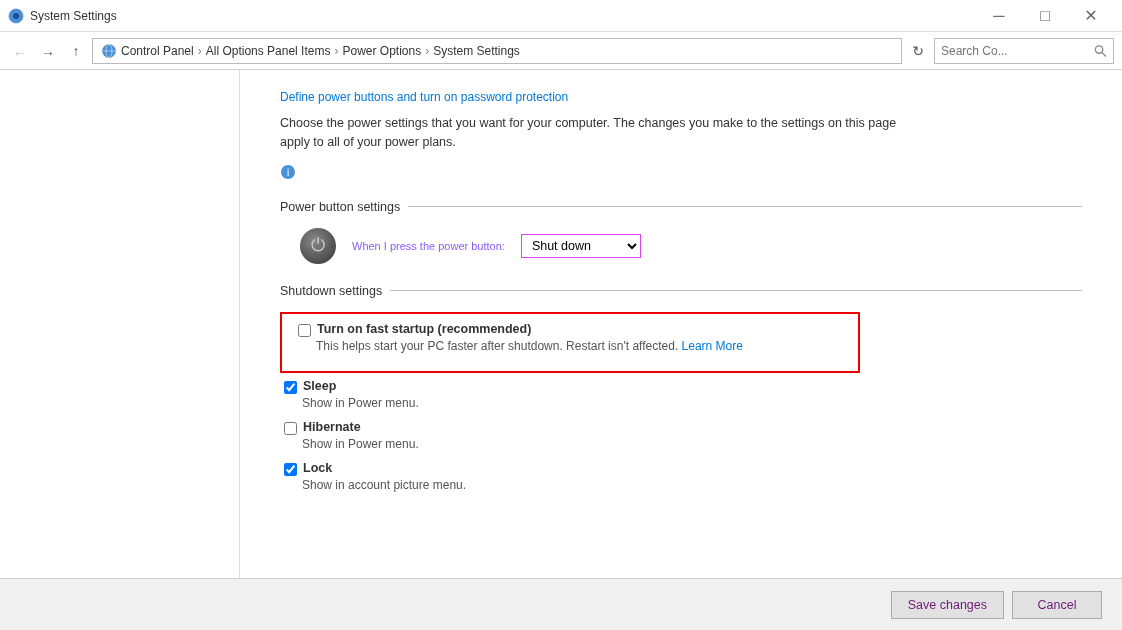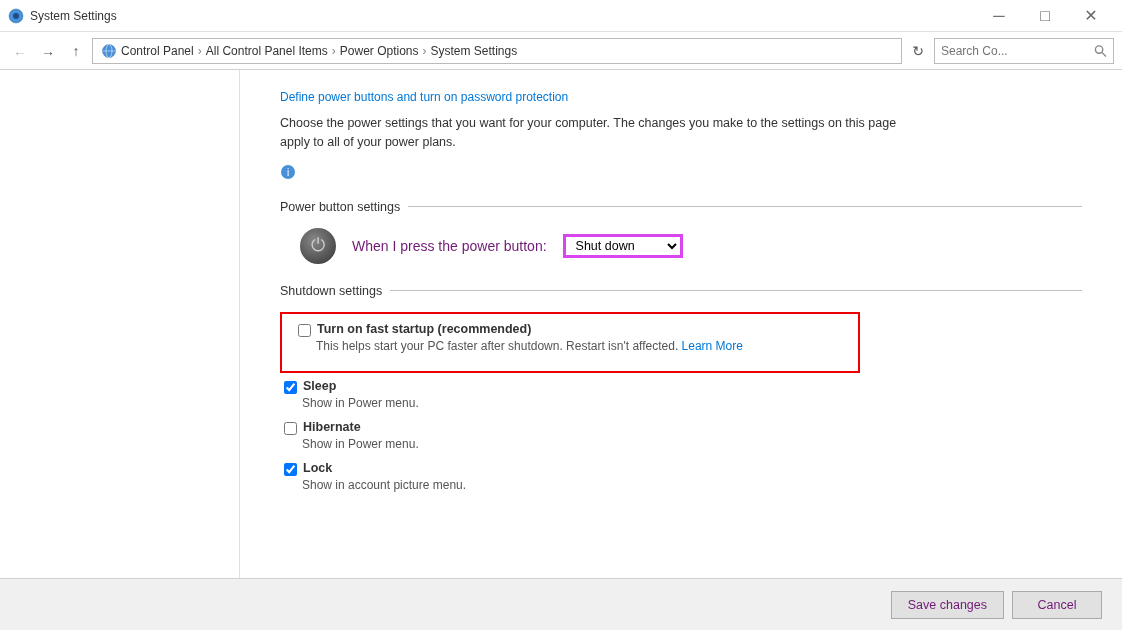--- a/index.html
+++ b/index.html
@@ -77,23 +77,23 @@
     }
     .power-icon {
       width: 36px; height: 36px; border-radius: 50%;
       background: radial-gradient(circle at 40% 35%, #888, #333);
       display: flex; align-items: center; justify-content: center;
       position: relative;
     }
     .power-icon::before {
       content: '⏻'; font-size: 18px; color: #ccc;
     }
-    .power-label { font-size: 14px; color: #701a75; }
+    .power-label { font-size: 11px; color: #8b5cf6; }
     .power-dropdown {
-      height: 24px; border: 3px solid #d946ef; background: #fff;
+      height: 24px; border: 1px solid #d946ef; background: #fff;
       font-size: 12.5px; padding: 0 6px; min-width: 120px;
       cursor: pointer; appearance: auto;
     }
 
     
     .shutdown-section { margin-top: 4px; }
 
     
     .highlight-box {
       border: 2px solid #e00; padding: 8px 12px; margin-bottom: 6px;
@@ -143,21 +143,21 @@
   <button class="nav-btn">→</button>
   <button class="nav-btn">↑</button>
   <div class="address-path">
     <svg width="16" height="16" viewBox="0 0 16 16">
       <circle cx="8" cy="8" r="6.5" fill="#4a90d9" stroke="#2a6fa8" stroke-width="0.5"></circle>
       <ellipse cx="8" cy="8" rx="3" ry="6.5" fill="none" stroke="#fff" stroke-width="0.5"></ellipse>
       <line x1="1.5" y1="8" x2="14.5" y2="8" stroke="#fff" stroke-width="0.5"></line>
     </svg>
     <span>Control Panel</span>
     <span class="path-sep">›</span>
-    <span>All Control Panel Items</span>
+    <span>All Options Panel Items</span>
     <span class="path-sep">›</span>
     <span>Power Options</span>
     <span class="path-sep">›</span>
     <span>System Settings</span>
   </div>
   <button class="nav-btn">↻</button>
   <div class="search-box">
     <input type="text" placeholder="Search Co..." style="">
     <svg width="14" height="14" viewBox="0 0 14 14">
       <circle cx="5.5" cy="5.5" r="4" fill="none" stroke="#888" stroke-width="1.5"></circle>

